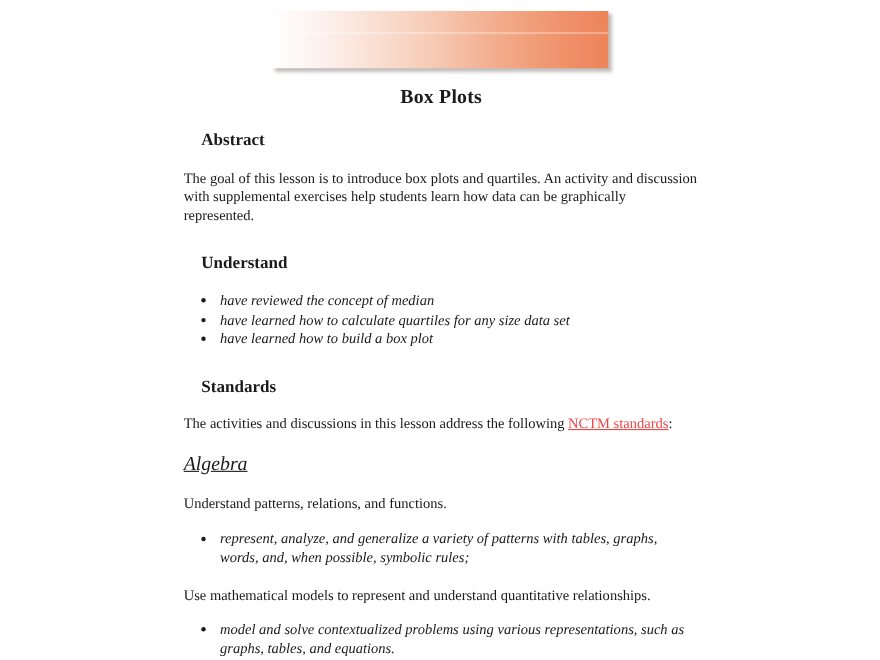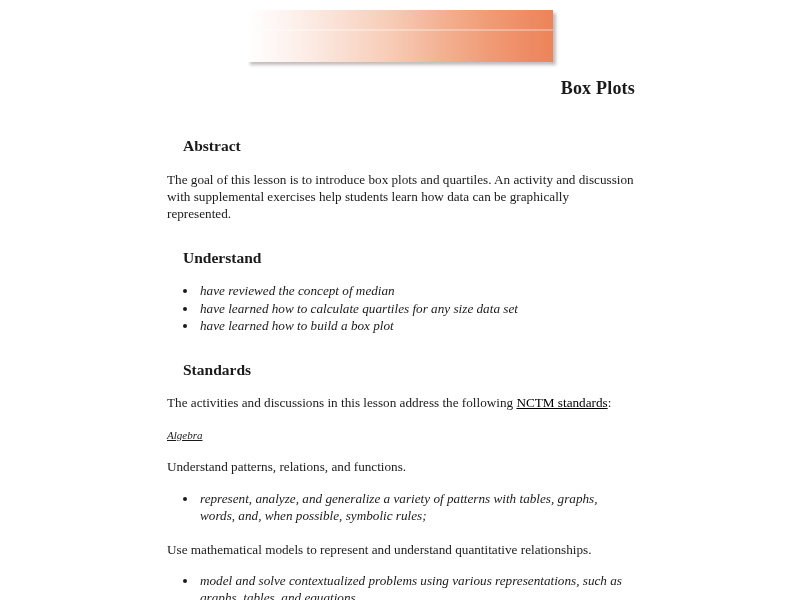--- a/index.html
+++ b/index.html
@@ -49,64 +49,64 @@
   }
 
   
   .doc {
     position: absolute;
     left: 167px;
     top: 78px;
     width: 468px;
   }
   .doc-title {
-    text-align: right;
+    text-align: center;
     font-size: 18px;
     font-weight: bold;
-    margin: 0 0 38px 0;
+    margin: 0 0 20px 0;
     letter-spacing: 0.2px;
   }
   h2.section {
     font-size: 15.5px;
     font-weight: bold;
     margin: 0 0 15px 16px;
     line-height: 1.2;
   }
   h2.section.spaced {
     margin-top: 26px;
   }
   p.body {
     font-size: 13.2px;
     line-height: 1.32;
     margin: 0 0 16px 0;
   }
   p.body.tight {
     margin-bottom: 14px;
   }
   p.subhead {
-    font-size: 11px;
+    font-size: 18px;
     font-style: italic;
     line-height: 1.32;
     margin: 0 0 16px 0;
     text-decoration: underline;
   }
   ul.bullets {
     margin: 0 0 16px 0;
     padding-left: 31px;
     list-style: disc;
   }
   ul.bullets li {
     font-size: 13.2px;
     line-height: 1.32;
     margin: 0;
     padding-left: 2px;
     font-style: italic;
   }
   a.doclink {
-    color: #000000;
+    color: #ef4444;
     text-decoration: underline;
   }
 </style>
 </head>
 <body>
 
 <div class="banner-wrap">
   <div class="banner"></div>
   <div class="banner-sheen"></div>
 </div>

